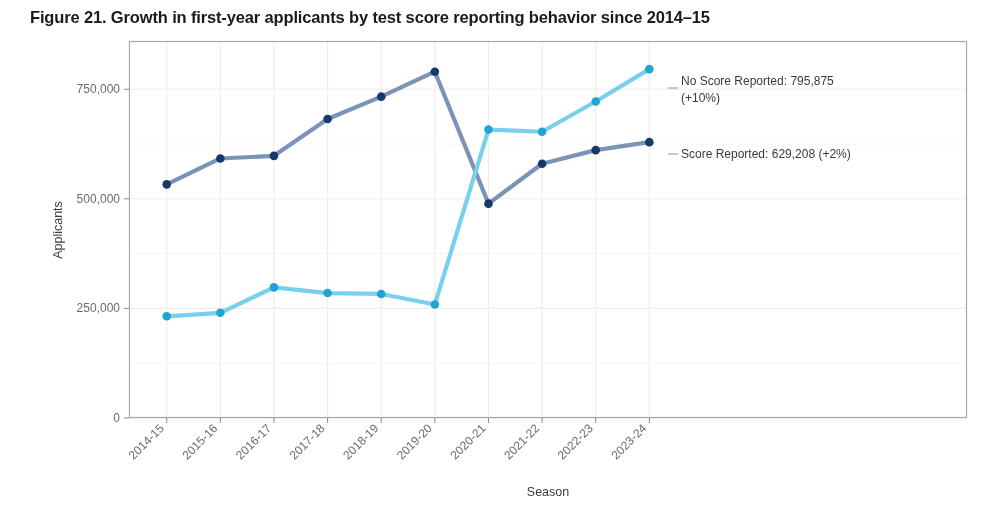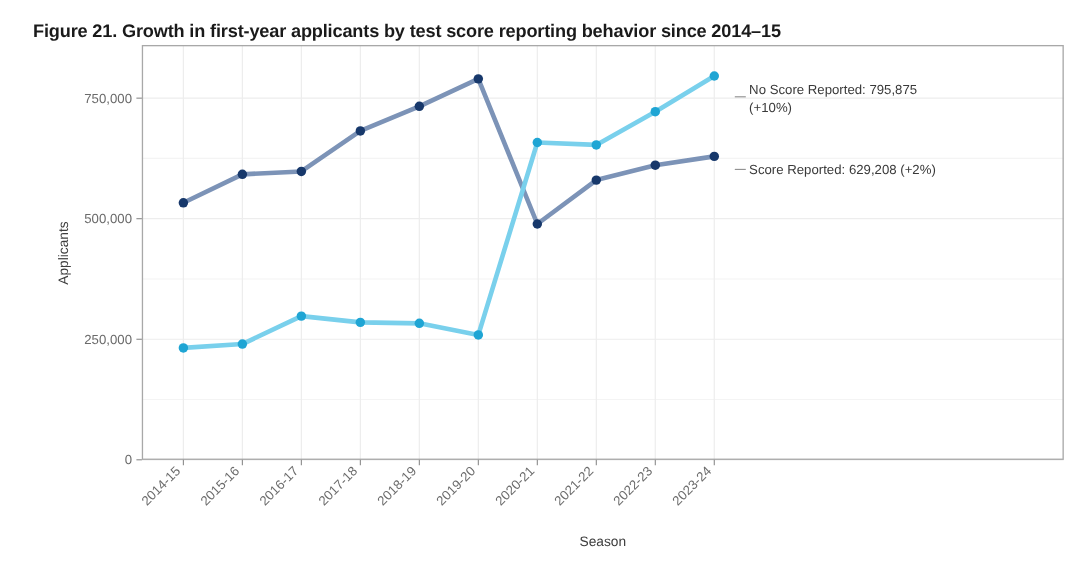--- a/index.html
+++ b/index.html
@@ -19,21 +19,21 @@
   #figure-root {
     position: absolute;
     left: 0; top: 0;
     width: 990px;
     height: 513px;
   }
 
   #figure-title {
     position: absolute;
     left: 30px;
-    top: 20px;
+    top: 8px;
     font-size: 16.5px;
     font-weight: bold;
     letter-spacing: -0.15px;
     color: #1a1a1a;
     white-space: nowrap;
   }
 
   #plot-svg {
     position: absolute;
     left: 0;

